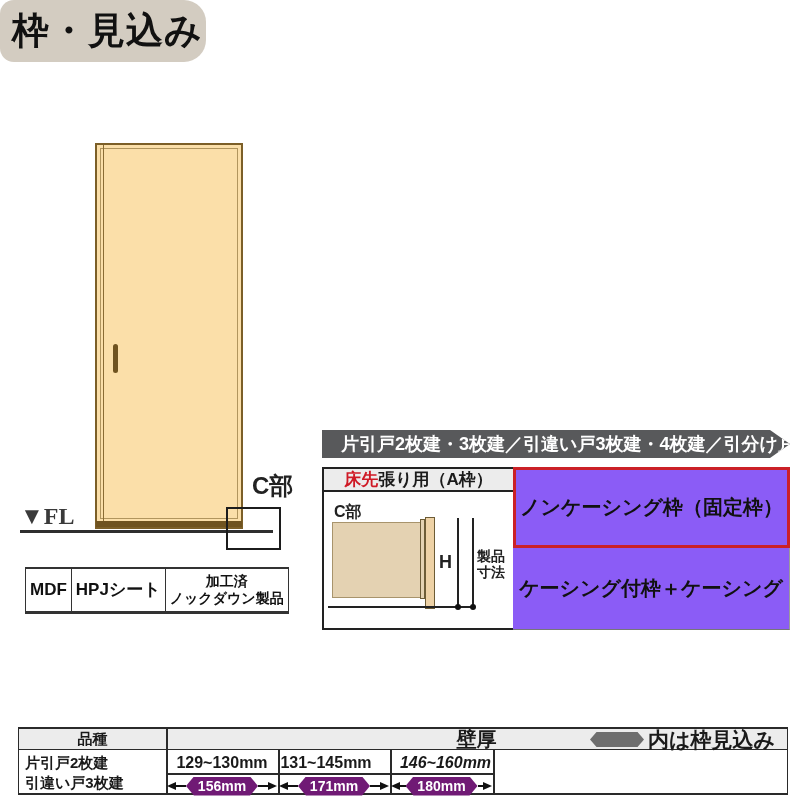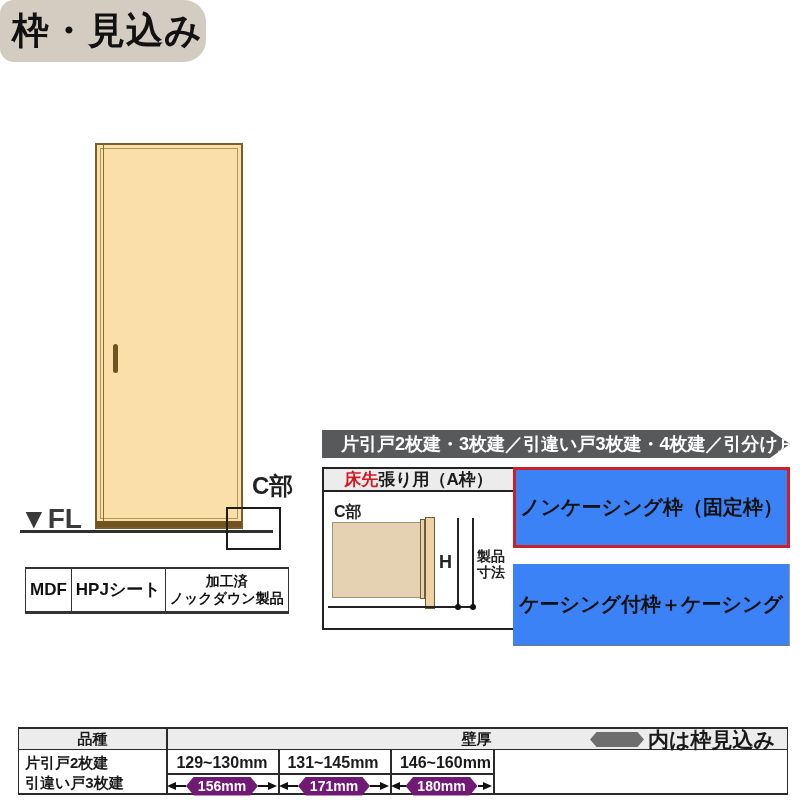--- a/index.html
+++ b/index.html
@@ -33,21 +33,21 @@
   }
   .door-handle {
     position:absolute; left:16px; top:199px; width:5px; height:29px;
     background:#6f5320; border-radius:3px;
   }
   .door-bottom-band {
     position:absolute; left:-1px; right:-1px; bottom:0; height:6px; background:#6f5320;
   }
 
   .floor-line { left:20px; top:530px; width:253px; height:2.5px; background:#2f2f2f; }
-  .fl-label { left:20px; top:503px; font-size:28px; font-weight:bold; color:#3a3a3a; }
+  .fl-label { left:20px; top:503px; font-size:24px; font-weight:bold; color:#3a3a3a;font-family:Liberation Serif, serif; }
   .cbu-label-main { left:252px; top:470px; font-size:24px; font-weight:bold; color:#222; }
   .cbu-box {
     left:226px; top:507px; width:55px; height:43px;
     border:2.5px solid #1c1c1c; background:transparent;
   }
 
   
   .spec-table {
     left:25px; top:567px; border-collapse:collapse;
     border-top:2px solid #333; border-bottom:3px solid #333;
@@ -87,42 +87,42 @@
   .dg-wall { position:absolute; left:8px; top:30px; width:89px; height:76px; background:#e4d2b2; border:1px solid #a8946c; }
   .dg-strip-thin { position:absolute; left:96px; top:27px; width:5px; height:80px; background:#e4d2b2; border:1px solid #6d5c36; }
   .dg-strip-wide { position:absolute; left:101px; top:25px; width:10px; height:92px; background:#eed2a6; border:1px solid #6d5c36; }
   .dg-floor { position:absolute; left:4px; top:114px; width:147px; height:2px; background:#222; }
   .dg-dimline { position:absolute; width:1.5px; background:#222; top:26px; height:89px; }
   .dg-dot { position:absolute; width:6px; height:6px; background:#111; border-radius:50%; top:112px; }
   .dg-hlabel { position:absolute; left:115px; top:60px; font-size:18px; font-weight:bold; color:#222; }
   .dg-dimlabel { position:absolute; left:153px; top:56px; font-size:14px; font-weight:bold; line-height:16px; color:#222; }
 
   .opt-box {
-    left:513px; width:277px; background:#3b82f6;
+    left:513px; width:277px; background:#8b5cf6;
     display:flex; align-items:center; justify-content:center;
     font-size:20px; font-weight:bold; color:#111; text-align:center;
   }
   .opt-noncasing { top:467px; height:81px; border:3.5px solid #cb2027; }
-  .opt-casing { top:548px; height:82px; border-right:1.5px solid #9a9a9a; border-bottom:1.5px solid #777;margin-top:16px; }
+  .opt-casing { top:548px; height:82px; border-right:1.5px solid #9a9a9a; border-bottom:1.5px solid #777; }
 
   
   .size-table {
     left:18px; top:727px; width:770px; height:68px;
     border-top:2.5px solid #2a2a2a; border-bottom:2.5px solid #2a2a2a;
     border-left:1.5px solid #2a2a2a; border-right:1.5px solid #2a2a2a;
     background:#fff;
   }
   .st-header {
     position:absolute; left:0; right:0; top:0; height:21px;
     background:#ececec; border-bottom:1.5px solid #2a2a2a;
   }
   .st-h-kind { position:absolute; left:0; width:147px; top:0; height:21px;
     display:flex; align-items:center; justify-content:center; font-size:15px; font-weight:bold; }
   .st-h-wall { position:absolute; left:147px; right:0; top:0; height:21px;
-    display:flex; align-items:center; justify-content:center; font-size:15px; font-weight:bold; }
+    display:flex; align-items:center; justify-content:center; font-size:20px; font-weight:bold; }
   .st-legend { position:absolute; right:12px; top:0; height:21px; display:flex; align-items:center; gap:4px; }
   .st-legend .hex-blank { width:54px; height:15px; background:#6e6e6e;
     clip-path:polygon(12% 0,88% 0,100% 50%,88% 100%,12% 100%,0 50%); }
   .st-legend span { font-size:21px; font-weight:bold; }
 
   .st-vline { position:absolute; width:1.5px; background:#2a2a2a; top:0; bottom:0; }
   .st-vline.body-only { top:21px; }
   .st-midline { position:absolute; left:147px; width:327px; top:44px; height:1.5px; background:#2a2a2a; }
 
   .st-products { position:absolute; left:6px; top:24px; font-size:15px; font-weight:bold; line-height:20px; }
@@ -220,22 +220,22 @@
     <div class="st-vline body-only" style="left:371px;"></div>
     <div class="st-vline body-only" style="left:474px;"></div>
     <div class="st-midline"></div>
 
     <div class="st-products">
       <div>片引戸2枚建</div>
       <div>引違い戸3枚建</div>
     </div>
 
     <div class="st-range" style="left:147px; width:112px;">129~130mm</div>
-    <div class="st-range" style="left:266px; width:96px;">131~145mm</div>
-    <div class="st-range" style="left:371px; width:111px;">146~160mm</div>
+    <div class="st-range" style="left:259px; width:96px;">131~145mm</div>
+    <div class="st-range" style="left:371px; width:111px;font-style:italic;">146~160mm</div>
 
     <div class="st-badge-row" style="left:148px; width:110px;">
       <div class="tri-l"></div>
       <div class="arrow-line"></div>
       <div class="hex-badge">156mm</div>
       <div class="arrow-line"></div>
       <div class="tri-r"></div>
     </div>
     <div class="st-badge-row" style="left:260px; width:110px;">
       <div class="tri-l"></div>

